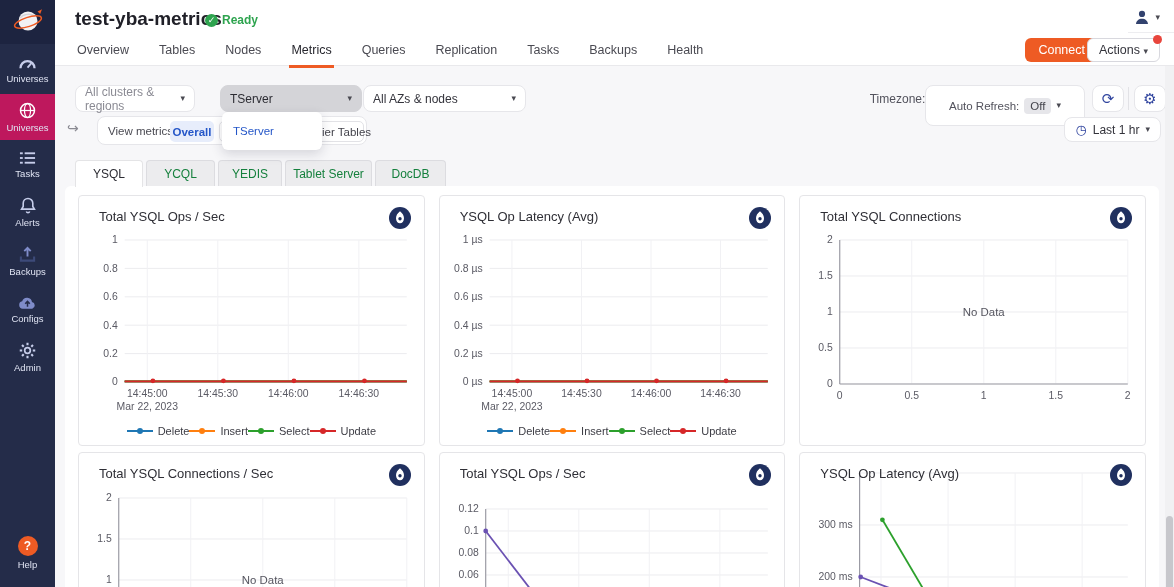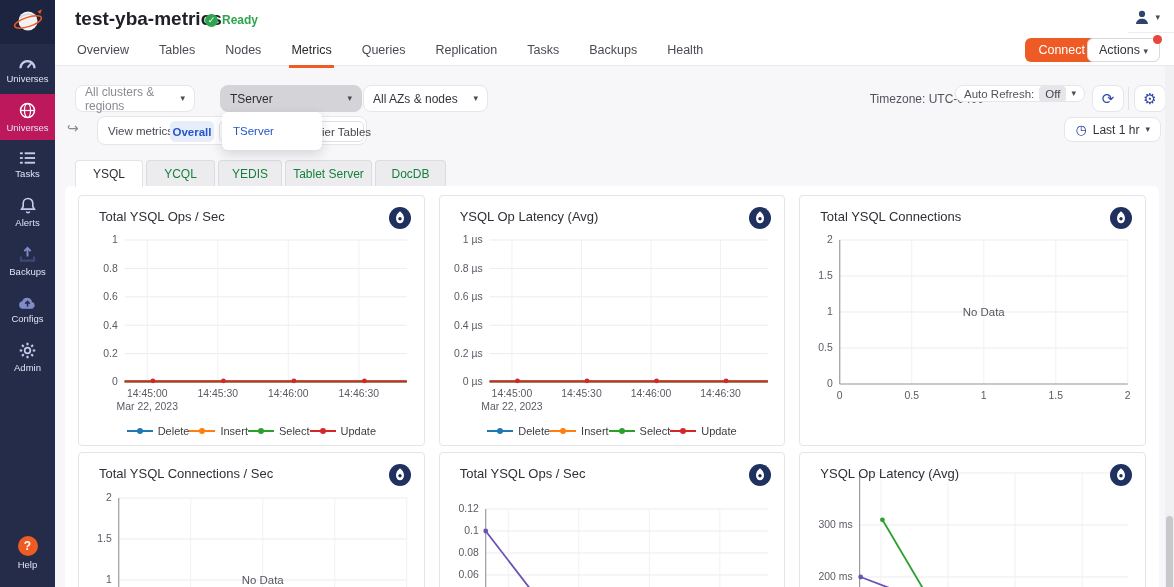--- a/index.html
+++ b/index.html
@@ -24,23 +24,23 @@
   .nav-tabs{position:absolute;left:20px;top:39px;display:flex;gap:26px;font-size:12.5px;color:#4a4a52}
   .nav-tab{padding:4px 2px 8px;cursor:pointer}
   .nav-tab.active{color:#27272e;border-bottom:3px solid #ee5b24}
   .btn-connect{position:absolute;right:76px;top:38px;height:24px;padding:0 13px;background:#ee5b24;border:none;border-radius:6px;color:#fff;font-size:12.5px;cursor:pointer}
   .btn-actions{position:absolute;right:14px;top:38px;height:24px;padding:0 11px;background:#fff;border:1px solid #d8d8de;border-radius:6px;color:#33333b;font-size:12.5px;cursor:pointer}
   .red-dot{position:absolute;right:-3px;top:-4px;width:9px;height:9px;border-radius:50%;background:#e8453c}
   
   .dd{position:absolute;top:85px;height:27px;background:#fff;border:1px solid #e6e6ea;border-radius:8px;display:flex;align-items:center;justify-content:space-between;padding:0 9px;cursor:pointer;font-size:12px;z-index:15}
   .dd-clusters{left:20px;width:120px;color:#8a8a93}
   .dd-nodetype{left:165px;width:142px;background:#d4d4d8;border-color:#d4d4d8;color:#2c2c33}
-  .dd-azs{left:308px;width:125px;color:#33333b}
+  .dd-azs{left:308px;width:163px;color:#33333b}
   .tz{position:absolute;right:190px;top:92px;font-size:12px;color:#52525c}
-  .btn-autorefresh{position:absolute;right:89px;top:85px;height:17px;background:#fff;border:1px solid #e6e6ea;border-radius:8px;display:flex;align-items:center;gap:5px;padding:0 8px;font-size:11.5px;color:#52525c;cursor:pointer;z-index:15}
+  .btn-autorefresh{position:absolute;right:89px;top:85px;height:41px;background:#fff;border:1px solid #e6e6ea;border-radius:8px;display:flex;align-items:center;gap:5px;padding:0 23px;font-size:11.5px;color:#52525c;cursor:pointer;z-index:15}
   .off-pill{background:#e6e6ea;border-radius:4px;padding:2px 6px;color:#44444c}
   .icon-btn{position:absolute;top:85px;width:32px;height:27px;background:#fff;border:1px solid #e6e6ea;border-radius:8px;display:flex;align-items:center;justify-content:center;color:#31459f;cursor:pointer;z-index:15;font-size:15px}
   .btn-refresh{right:50px}
   .btn-gear{right:8px}
   .vdivider{position:absolute;right:45px;top:87px;width:1px;height:23px;background:#e2e2e6}
   .btn-range{position:absolute;right:13px;top:117px;height:25px;background:#fff;border:1px solid #e6e6ea;border-radius:8px;display:flex;align-items:center;gap:6px;padding:0 10px;font-size:12px;color:#33333b;cursor:pointer;z-index:15}
   .clock{color:#31459f;font-size:13px}
   
   .vm-arrow{position:absolute;left:12px;top:120px;color:#8a8a92;font-size:14px}
   .vm-box{position:absolute;left:42px;top:116px;width:270px;height:29px;background:#fff;border:1px solid #e6e6ea;border-radius:8px;z-index:8}

